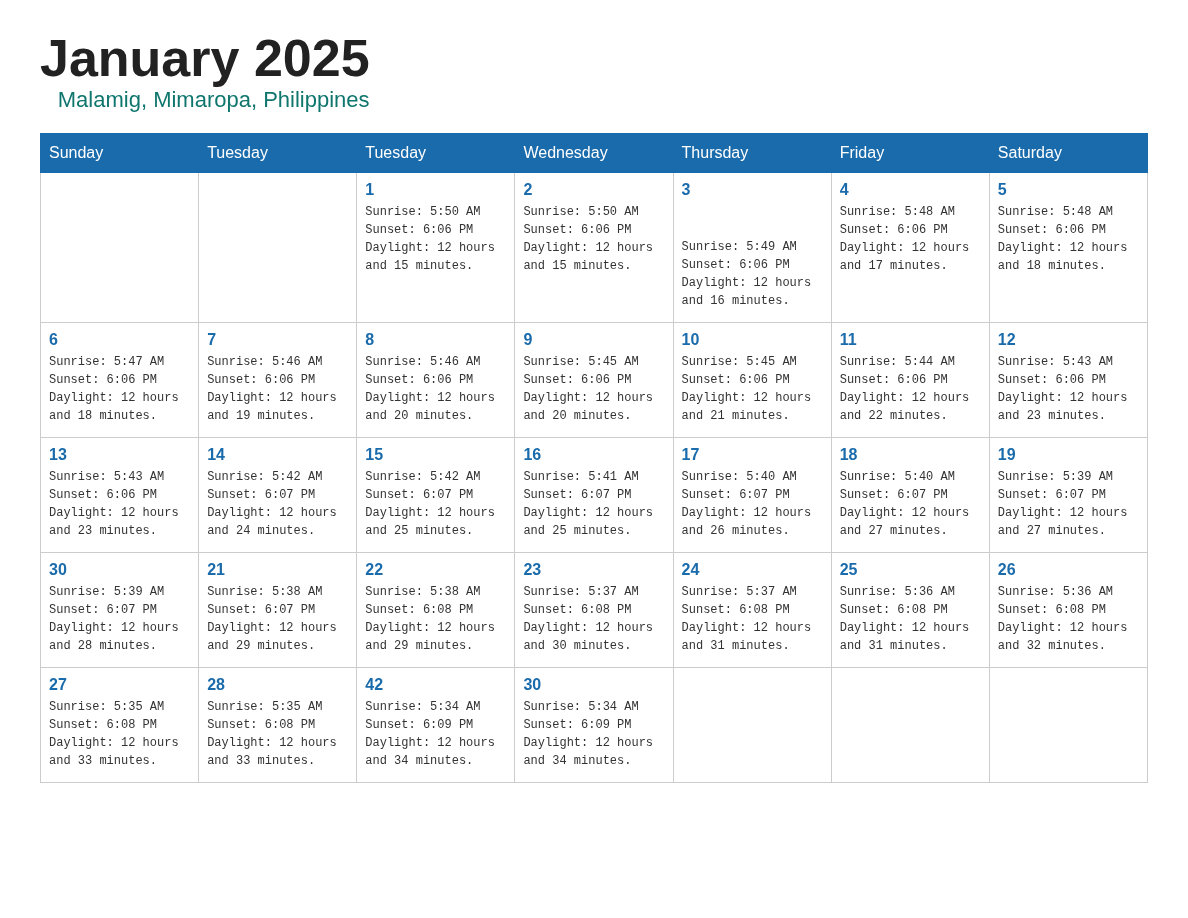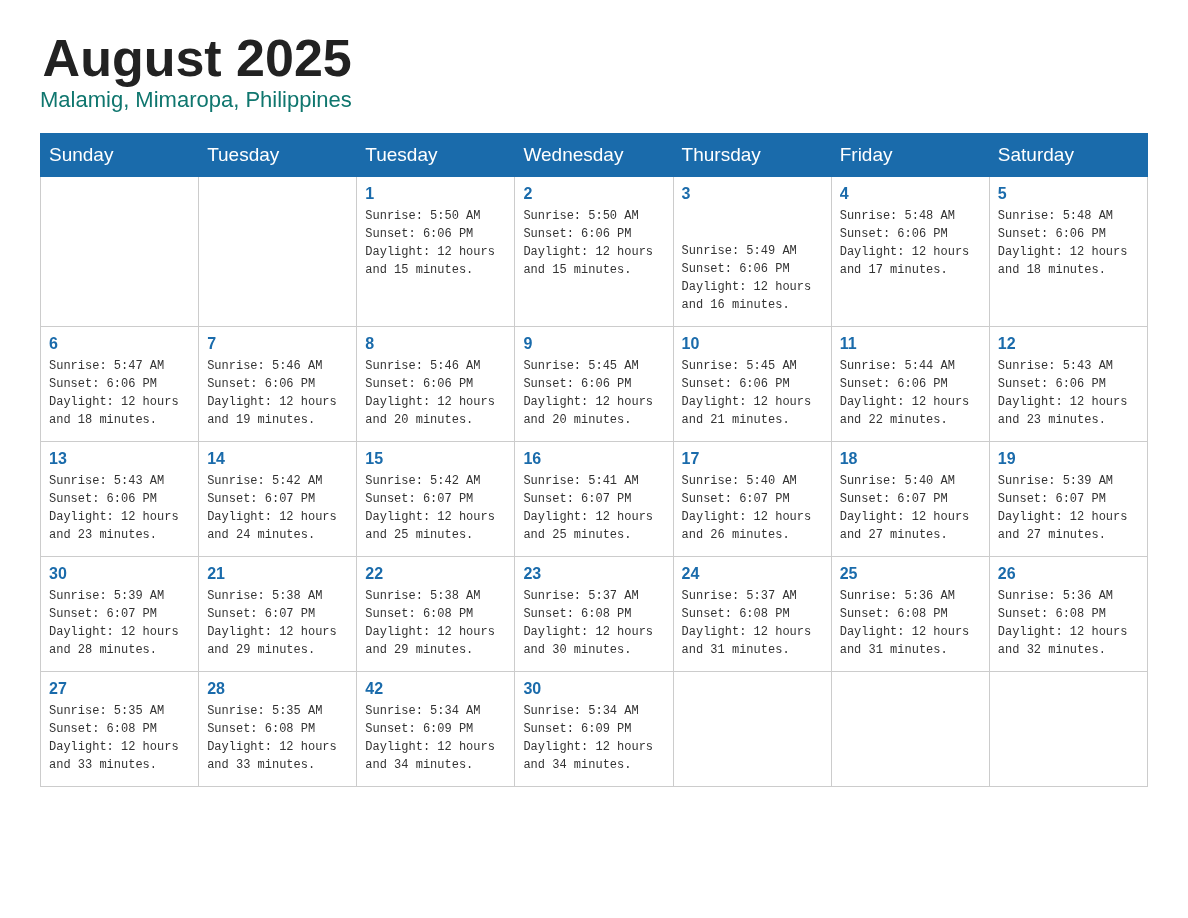--- a/index.html
+++ b/index.html
@@ -36,21 +36,21 @@
     }
     .calendar {
       width: 100%;
       border-collapse: collapse;
       table-layout: fixed;
     }
     .calendar th {
       background: #1a6bab;
       color: #fff;
       padding: 10px 8px;
-      font-size: 19px;
+      font-size: 16px;
       font-weight: normal;
       text-align: left;
       border: 1px solid #1a6bab;
     }
     .calendar td {
       vertical-align: top;
       padding: 8px 8px 12px 8px;
       border: 1px solid #ccc;
       font-size: 12px;
       color: #333;
@@ -99,21 +99,21 @@
       color: #1a6bab;
       margin-top: -2px;
       margin-left: 2px;
     }
   </style>
 </head>
 <body>
 
 <div class="header">
   <div class="title-block">
-    <h1>August 2025</h1>
+    <h1>January 2025</h1>
     <h2>Malamig, Mimaropa, Philippines</h2>
   </div>
 </div>
 
 <table class="calendar">
   <thead>
     <tr>
       <th>Sunday</th>
       <th>Tuesday</th>
       <th>Tuesday</th>

